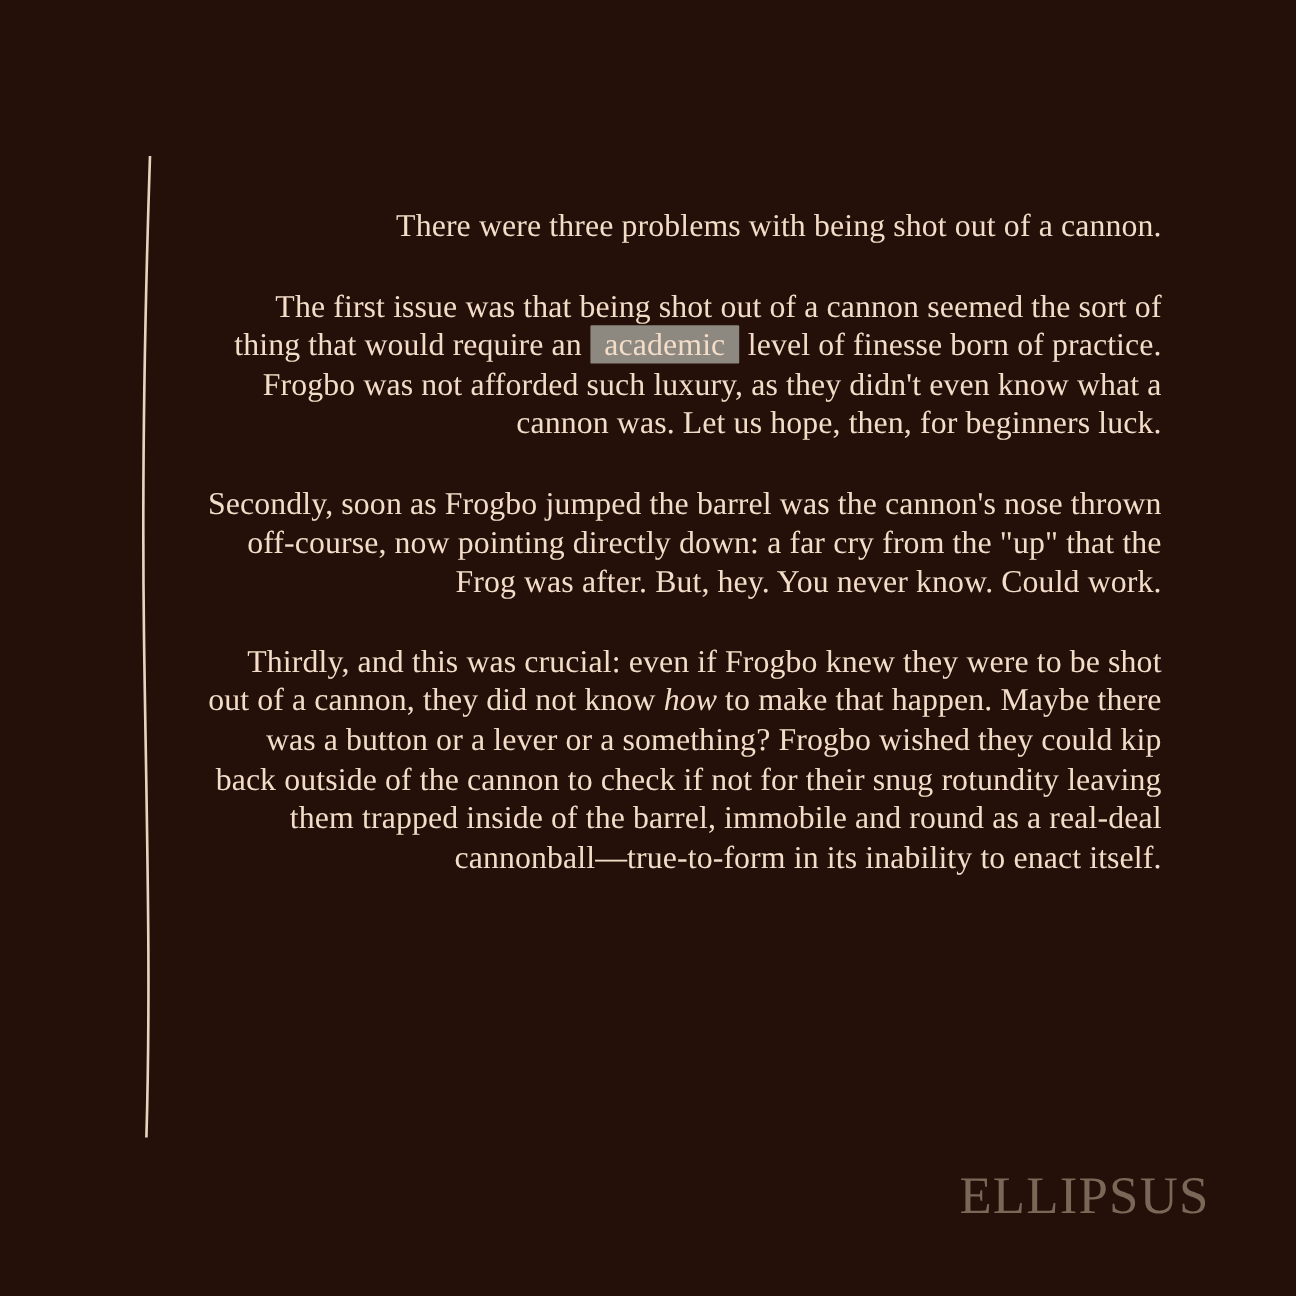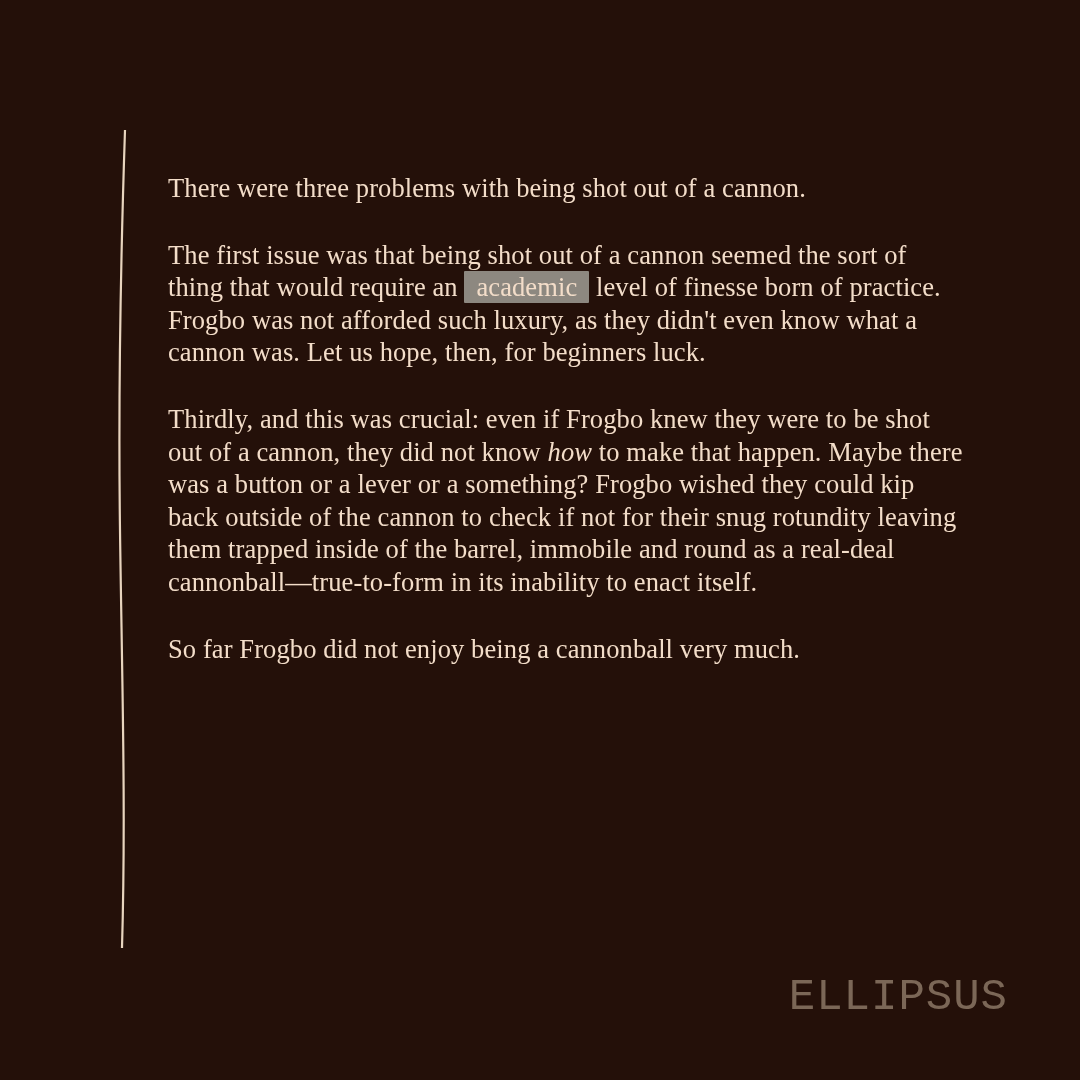--- a/index.html
+++ b/index.html
@@ -29,20 +29,21 @@
     pointer-events: none;
   }
   .rule svg {
     display: block;
   }
   .text-block {
     position: absolute;
     left: 168px;
     top: 172px;
     width: 800px;
+    text-align: right;
   }
   p.para {
     margin: 0 0 34px 0;
     color: #f3ddc9;
     font-size: 26.5px;
     line-height: 32.6px;
     letter-spacing: 0.1px;
     font-family: "Liberation Serif", serif;
   }
   p.para:last-child {
@@ -56,21 +57,21 @@
   }
   em.italic {
   }
   .logo {
     position: absolute;
     right: 72px;
     bottom: 58px;
     color: #7b6757;
     font-size: 44px;
     letter-spacing: 1px;
-    font-family: Liberation Mono, monospace;
+    font-family: Liberation Serif, serif;
     user-select: none;
     text-align: center;
   }
 </style>
 </head>
 <body>
 
 <div class="page">
 
   <div class="rule">
@@ -78,22 +79,22 @@
       <path d="M13 0 C9 120, 6 250, 8 400 C10 550, 14 680, 10 818" fill="none" stroke="#e8d4be" stroke-width="2.2" stroke-linecap="round"></path>
     </svg>
   </div>
 
   <div class="text-block">
 
     <p class="para">There were three problems with being shot out of a cannon.</p>
 
     <p class="para"><span>The first issue was that being shot out of a cannon seemed the sort of thing that would require an </span><span class="highlight">academic</span><span> level of finesse born of practice. Frogbo was not afforded such luxury, as they didn't even know what a cannon was. Let us hope, then, for beginners luck.</span></p>
 
+    <p class="para">Secondly, soon as Frogbo jumped the barrel was the cannon's nose thrown off-course, now pointing directly down: a far cry from the "up" that the Frog was after. But, hey. You never know. Could work.</p>
 
     <p class="para"><span>Thirdly, and this was crucial: even if Frogbo knew they were to be shot out of a cannon, they did not know </span><em class="italic">how</em><span> to make that happen. Maybe there was a button or a lever or a something? Frogbo wished they could kip back outside of the cannon to check if not for their snug rotundity leaving them trapped inside of the barrel, immobile and round as a real-deal cannonball—true-to-form in its inability to enact itself.</span></p>
 
-    <p class="para">So far Frogbo did not enjoy being a cannonball very much.</p>
 
   </div>
 
   <div class="logo">ELLIPSUS</div>
 
 </div>
 
 </body></html>

